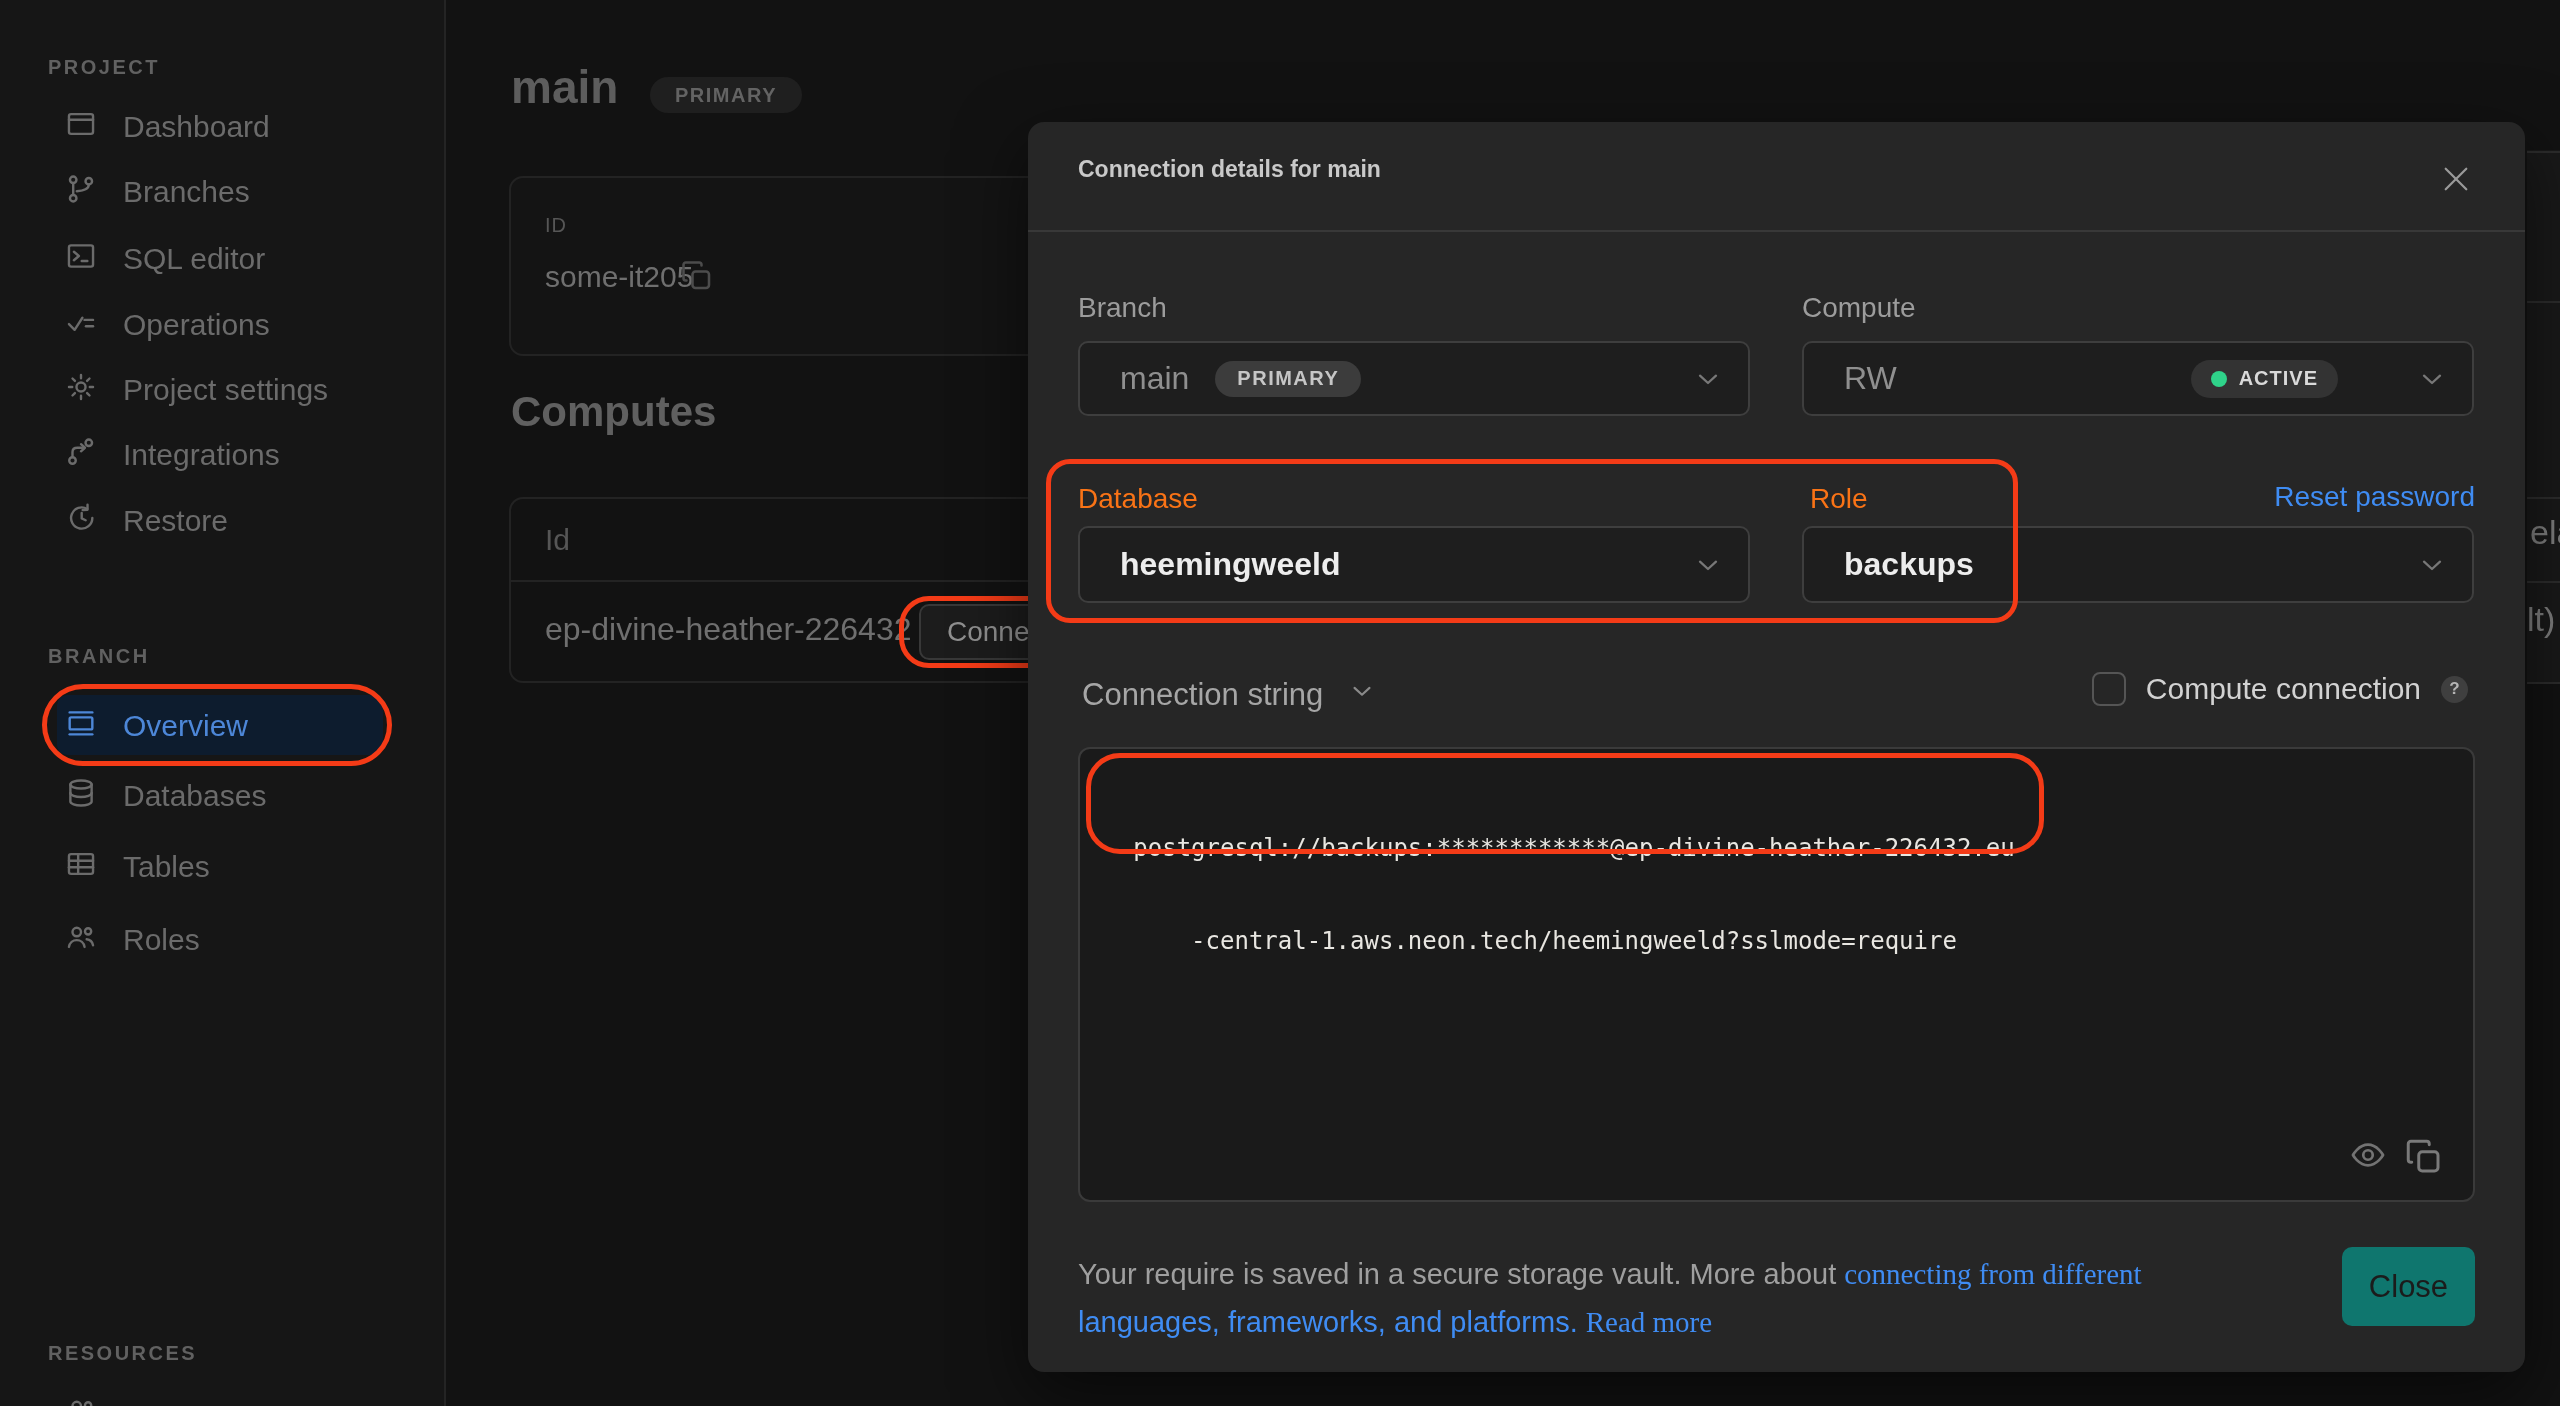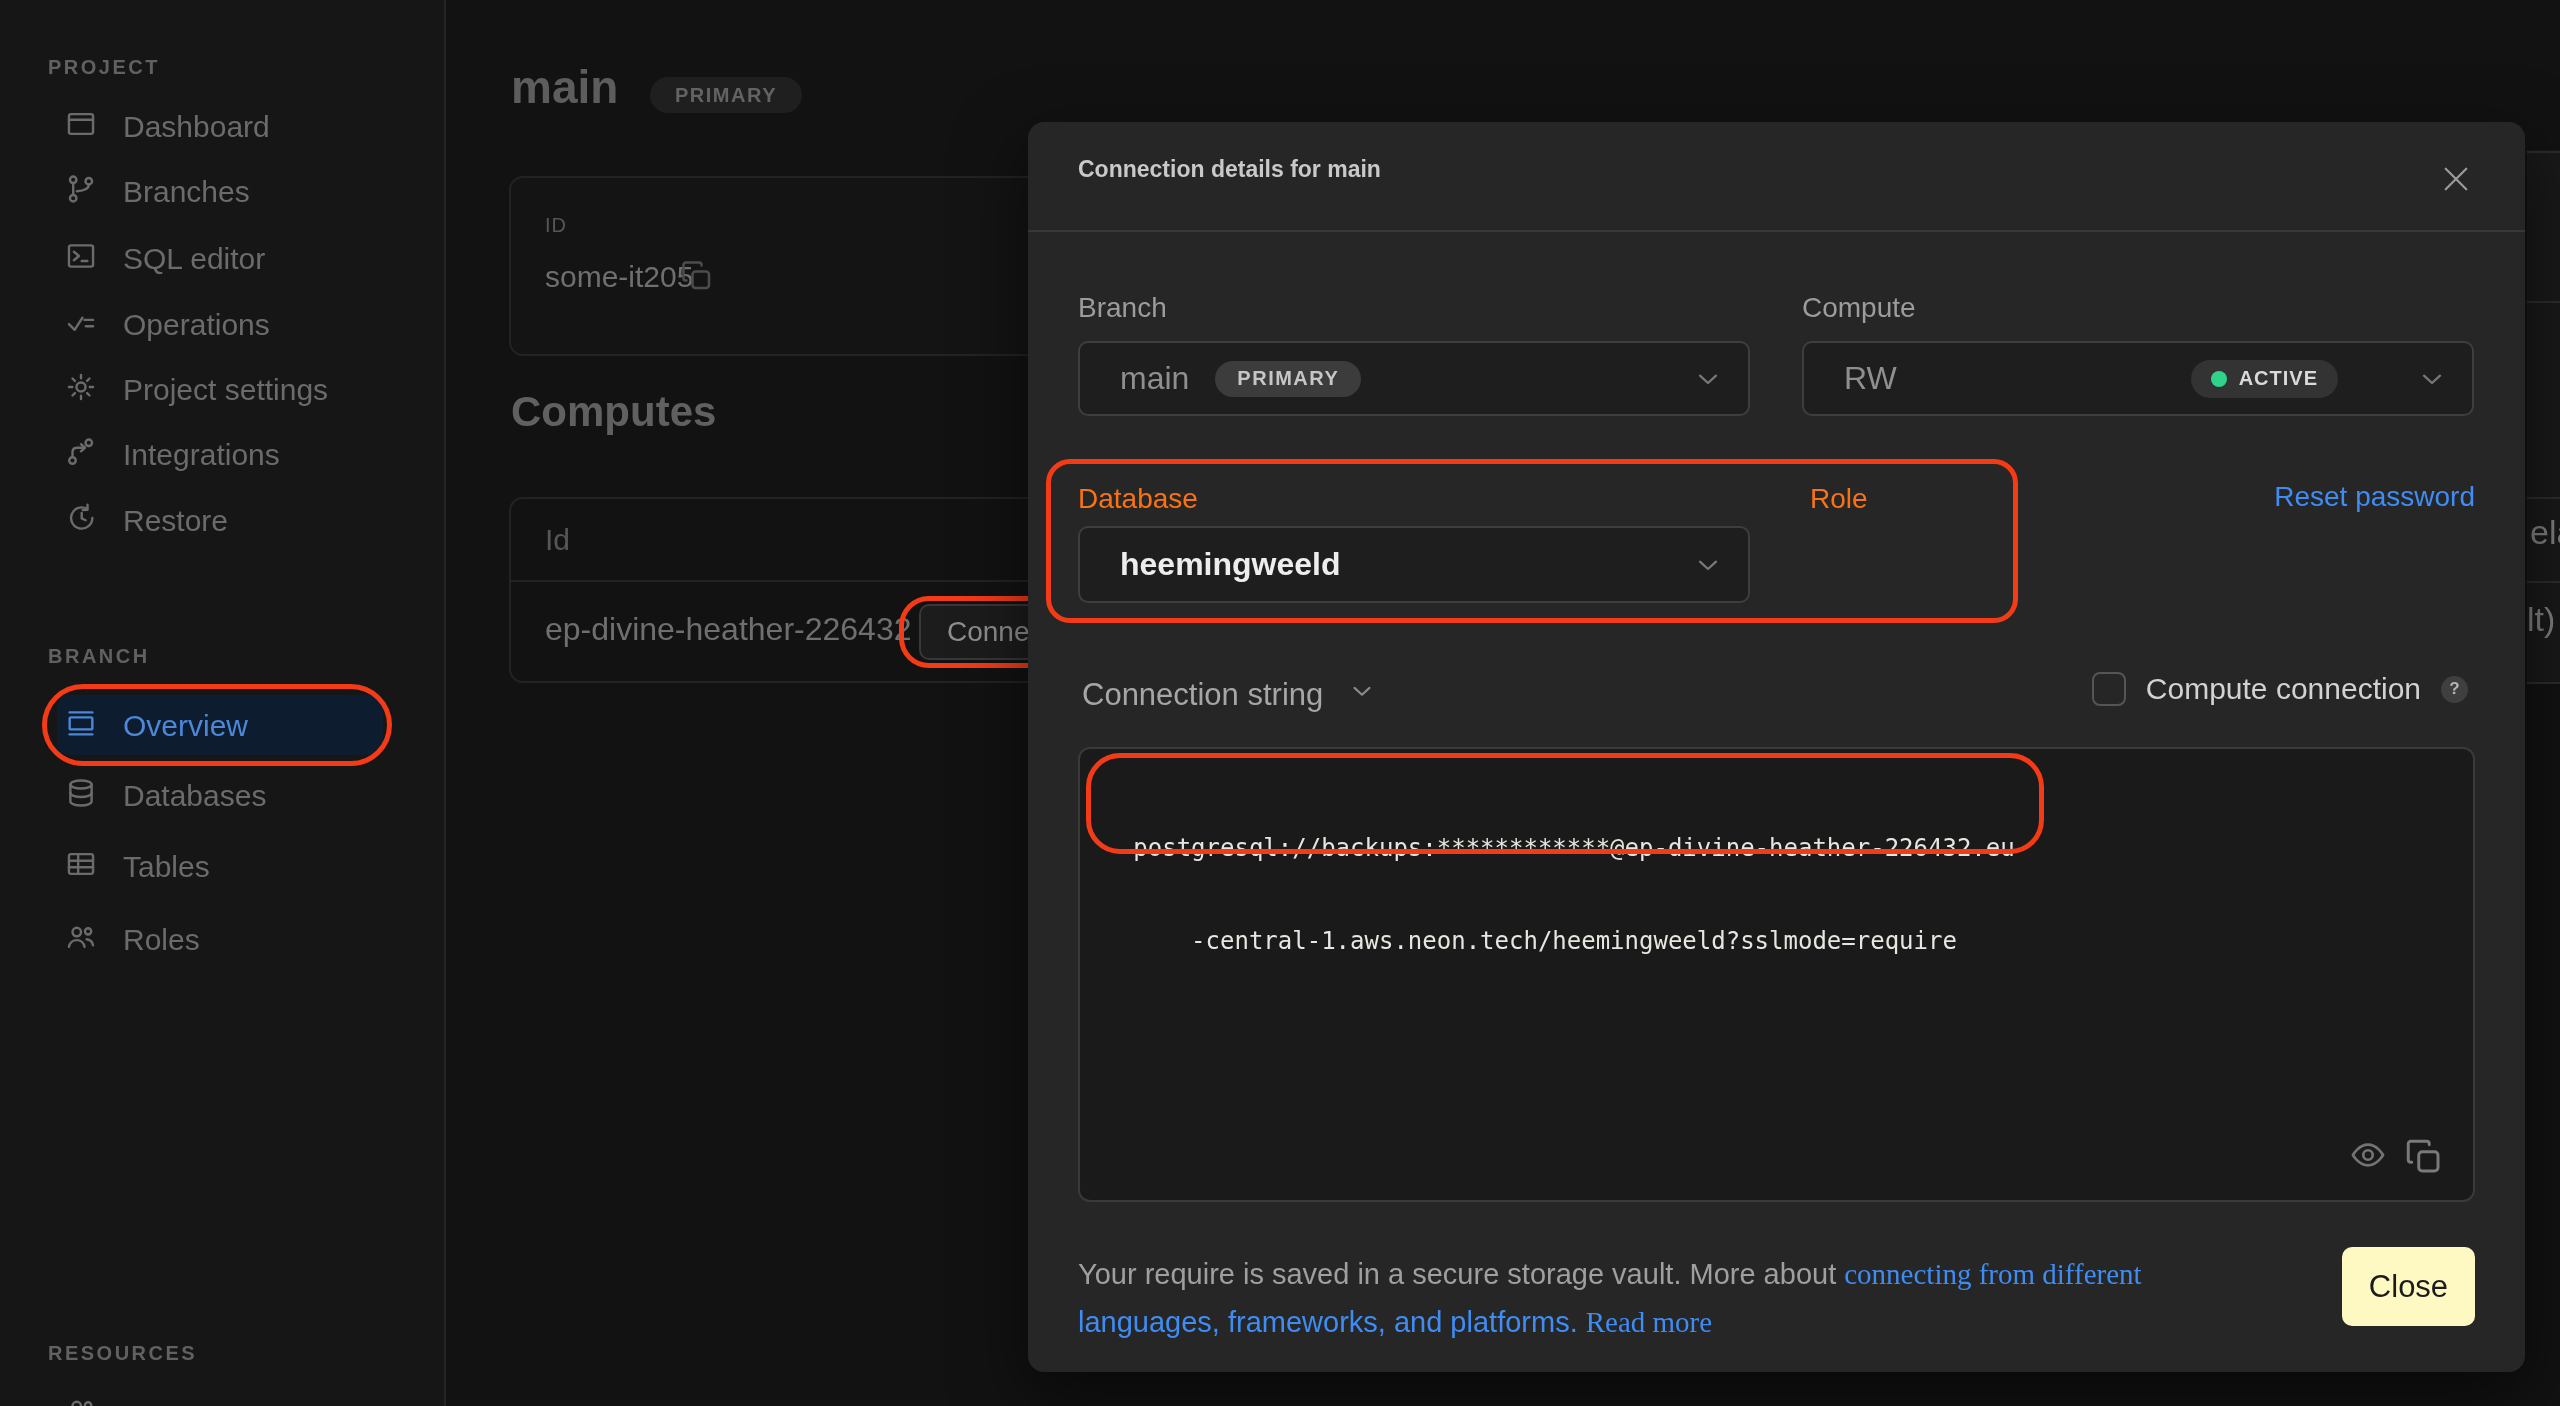--- a/index.html
+++ b/index.html
@@ -90,21 +90,21 @@
   .code-text { position:absolute; left:24px; top:22px; width:940px; text-align:center;
                font-family:"DejaVu Sans Mono", monospace; font-size:24px; line-height:31px;
                color:#e8e6e1; white-space:pre; }
   .eye-btn  { position:absolute; right:86px; bottom:26px; width:38px; height:38px; color:#737373; cursor:pointer; }
   .copy-btn { position:absolute; right:28px; bottom:22px; width:42px; height:42px; color:#7a7a7a; cursor:pointer; }
 
   .m-foot-line { position:absolute; left:50px; font-size:29px; color:#9f9f9f; white-space:nowrap; }
   .blue { color:#3f8cf3; cursor:pointer; }
   .sp { margin-left:8px;font-family:Liberation Serif, serif; }
   .close-btn { position:absolute; left:1314px; top:1125px; width:133px; height:79px; border-radius:10px;
-               background:#fef9c3; color:#1b1b1b; font-size:31px; font-weight:500;
+               background:#0f766e; color:#1b1b1b; font-size:31px; font-weight:500;
                display:flex; align-items:center; justify-content:center; cursor:pointer; border:none; }
 
   svg { fill:none; stroke:currentColor; stroke-width:1.7; stroke-linecap:round; stroke-linejoin:round; }
 </style>
 </head>
 <body>
 
 <div class="page">
 
   <nav class="sidebar">
@@ -281,20 +281,26 @@
     <div class="f-label bright" style="left:50px; top:361px">Database</div>
     <div class="f-label bright" style="left:782px; top:361px">Role</div>
     <div class="reset-link">Reset password</div>
 
     <div class="select" style="left:50px; top:404px; width:672px; height:77px">
       <span class="sel-text">heemingweeld</span>
       <span class="sel-chevron"><svg viewBox="0 0 24 24">
             <polyline points="6,9.5 12,15 18,9.5"></polyline>
           </svg></span>
     </div>
+    <div class="select" style="left:774px; top:404px; width:672px; height:77px">
+      <span class="sel-text">backups</span>
+      <span class="sel-chevron"><svg viewBox="0 0 24 24">
+            <polyline points="6,9.5 12,15 18,9.5"></polyline>
+          </svg></span>
+    </div>
 
     <div class="cs-toggle">
       <span>Connection string</span>
       <span><svg viewBox="0 0 24 24">
             <polyline points="6,9.5 12,15 18,9.5"></polyline>
           </svg></span>
     </div>
     <div class="pooled-row">
       <span class="checkbox"></span>
       <span class="pooled-label">Compute connection</span>

